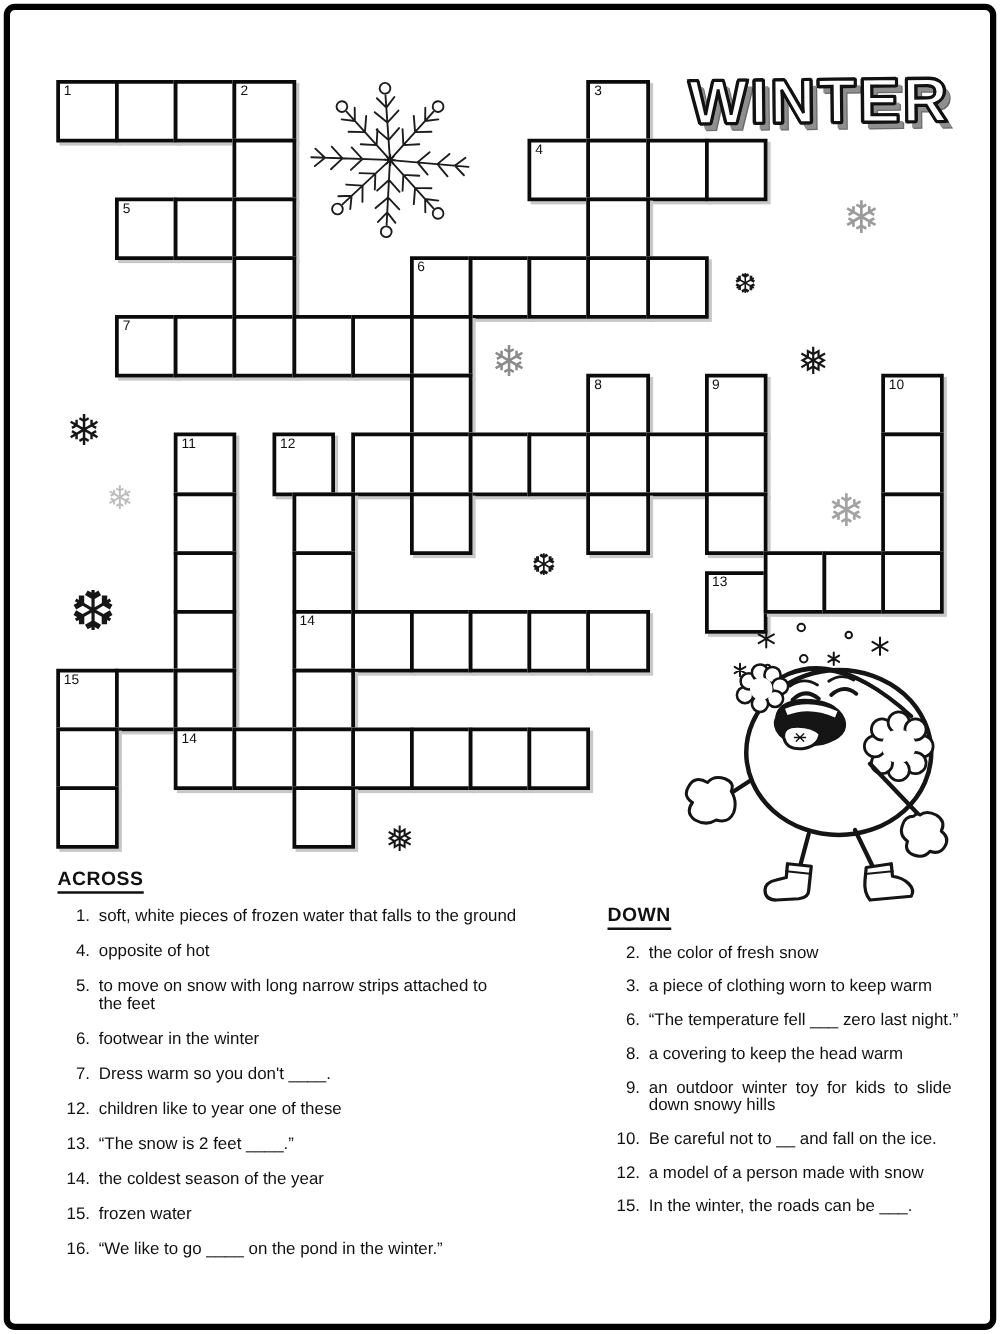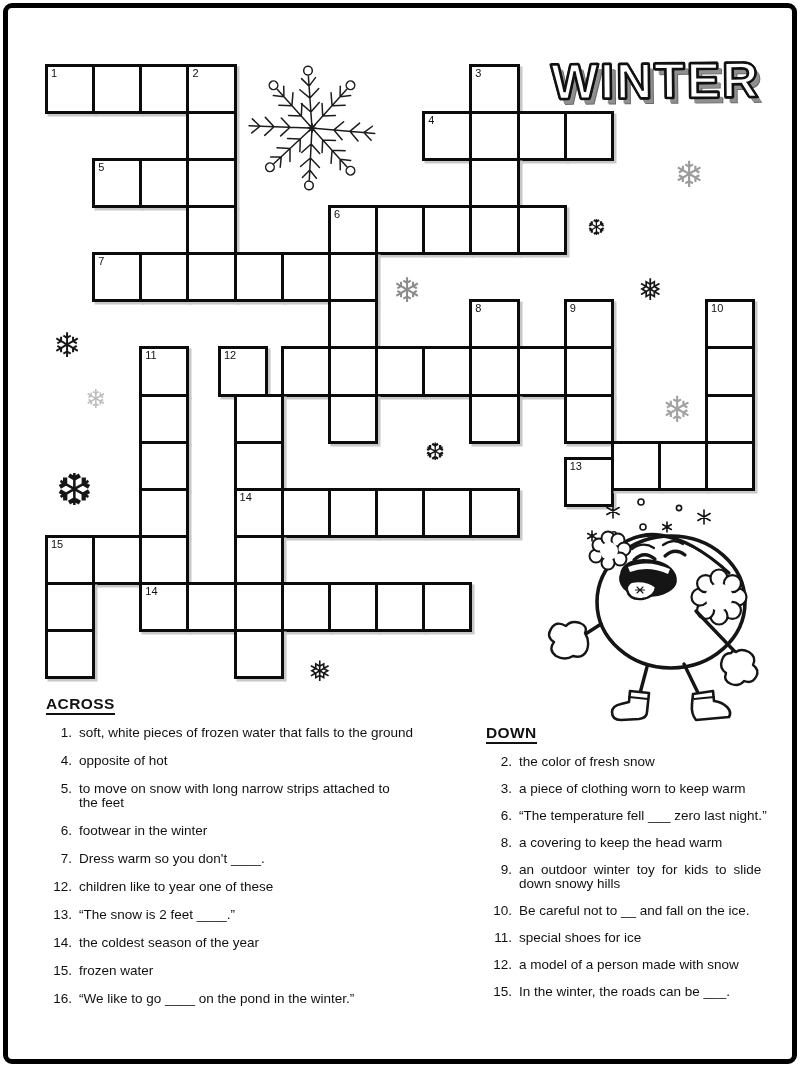--- a/index.html
+++ b/index.html
@@ -323,24 +323,20 @@
         <li class="clue justify">
           <span class="cnum">9.</span>
           <span class="ctext">an outdoor winter toy for kids to slide
 down snowy hills</span>
         </li>
         <li class="clue">
           <span class="cnum">10.</span>
           <span class="ctext">Be careful not to __ and fall on the ice.</span>
         </li>
         <li class="clue">
-          <span class="cnum">11.</span>
-          <span class="ctext">special shoes for ice</span>
-        </li>
-        <li class="clue">
           <span class="cnum">12.</span>
           <span class="ctext">a model of a person made with snow</span>
         </li>
         <li class="clue">
           <span class="cnum">15.</span>
           <span class="ctext">In the winter, the roads can be ___.</span>
         </li>
       </ol>
   </section>
 

